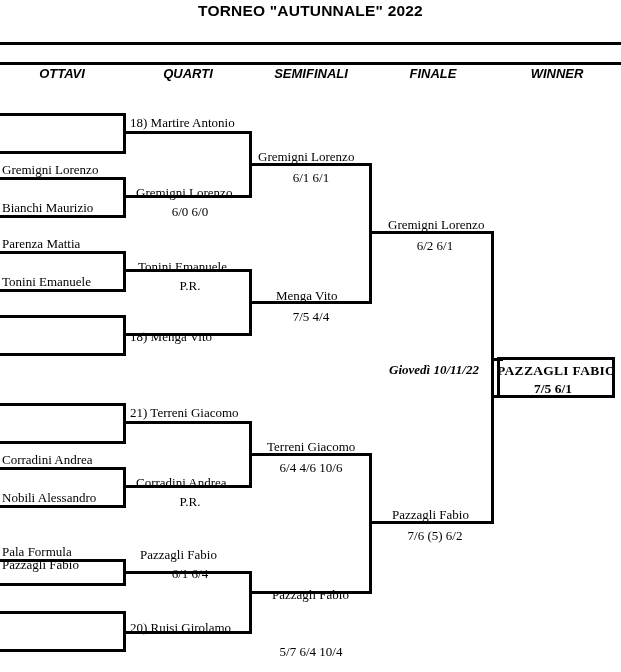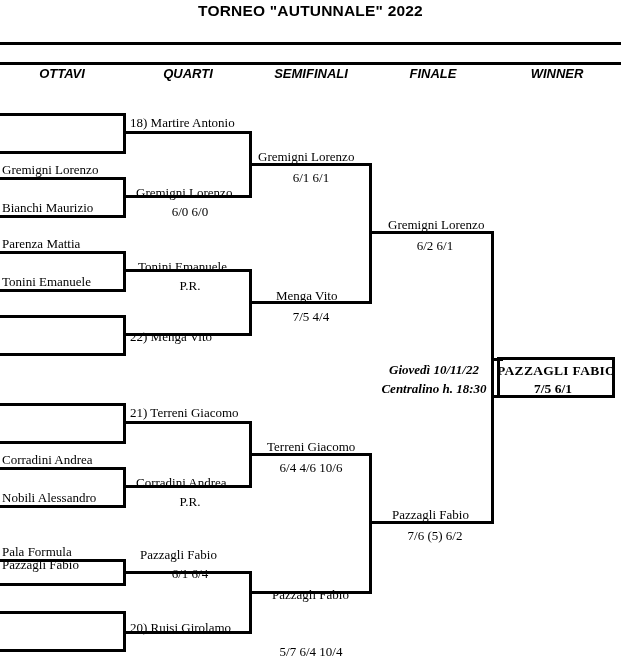--- a/index.html
+++ b/index.html
@@ -162,21 +162,21 @@
 
   <div class="nm" style="left:130px;top:116px">18) Martire Antonio</div>
   <div class="sc" style="left:190px;top:147px"></div>
 
   <div class="nm" style="left:136px;top:186px">Gremigni Lorenzo</div>
   <div class="sc" style="left:190px;top:205px">6/0  6/0</div>
 
   <div class="nm" style="left:138px;top:260px">Tonini Emanuele</div>
   <div class="sc" style="left:190px;top:279px">P.R.</div>
 
-  <div class="nm" style="left:130px;top:330px">22) Menga Vito</div>
+  <div class="nm" style="left:130px;top:330px">18) Menga Vito</div>
   <div class="sc" style="left:190px;top:349px"></div>
 
   <div class="nm" style="left:130px;top:406px">21) Terreni Giacomo</div>
   <div class="sc" style="left:190px;top:437px"></div>
 
   <div class="nm" style="left:136px;top:476px">Corradini Andrea</div>
   <div class="sc" style="left:190px;top:495px">P.R.</div>
 
   <div class="nm" style="left:140px;top:548px">Pazzagli Fabio</div>
   <div class="sc" style="left:190px;top:567px">6/1  6/4</div>
@@ -232,19 +232,18 @@
   <div class="nm" style="left:392px;top:508px">Pazzagli Fabio</div>
   <div class="sc" style="left:435px;top:529px">7/6 (5)  6/2</div>
 
   <div class="hl" style="left:372px;top:231px;width:122px"></div>
   <div class="hl" style="left:372px;top:521px;width:122px"></div>
   <div class="vl" style="left:491px;top:231px;height:293px"></div>
   <div class="hl" style="left:491px;top:358px;width:12px"></div>
   <div class="hl" style="left:491px;top:395px;width:12px"></div>
 
   <div class="meta" style="left:434px;top:362px">Giovedì 10/11/22</div>
-  <div class="meta" style="left:434px;top:381px">Centralino h. 18:30</div>
 
   <div class="winbox"></div>
   <div class="winname">PAZZAGLI  FABIO</div>
   <div class="winscore">7/5  6/1</div>
 
 </div>
 
 </body></html>

